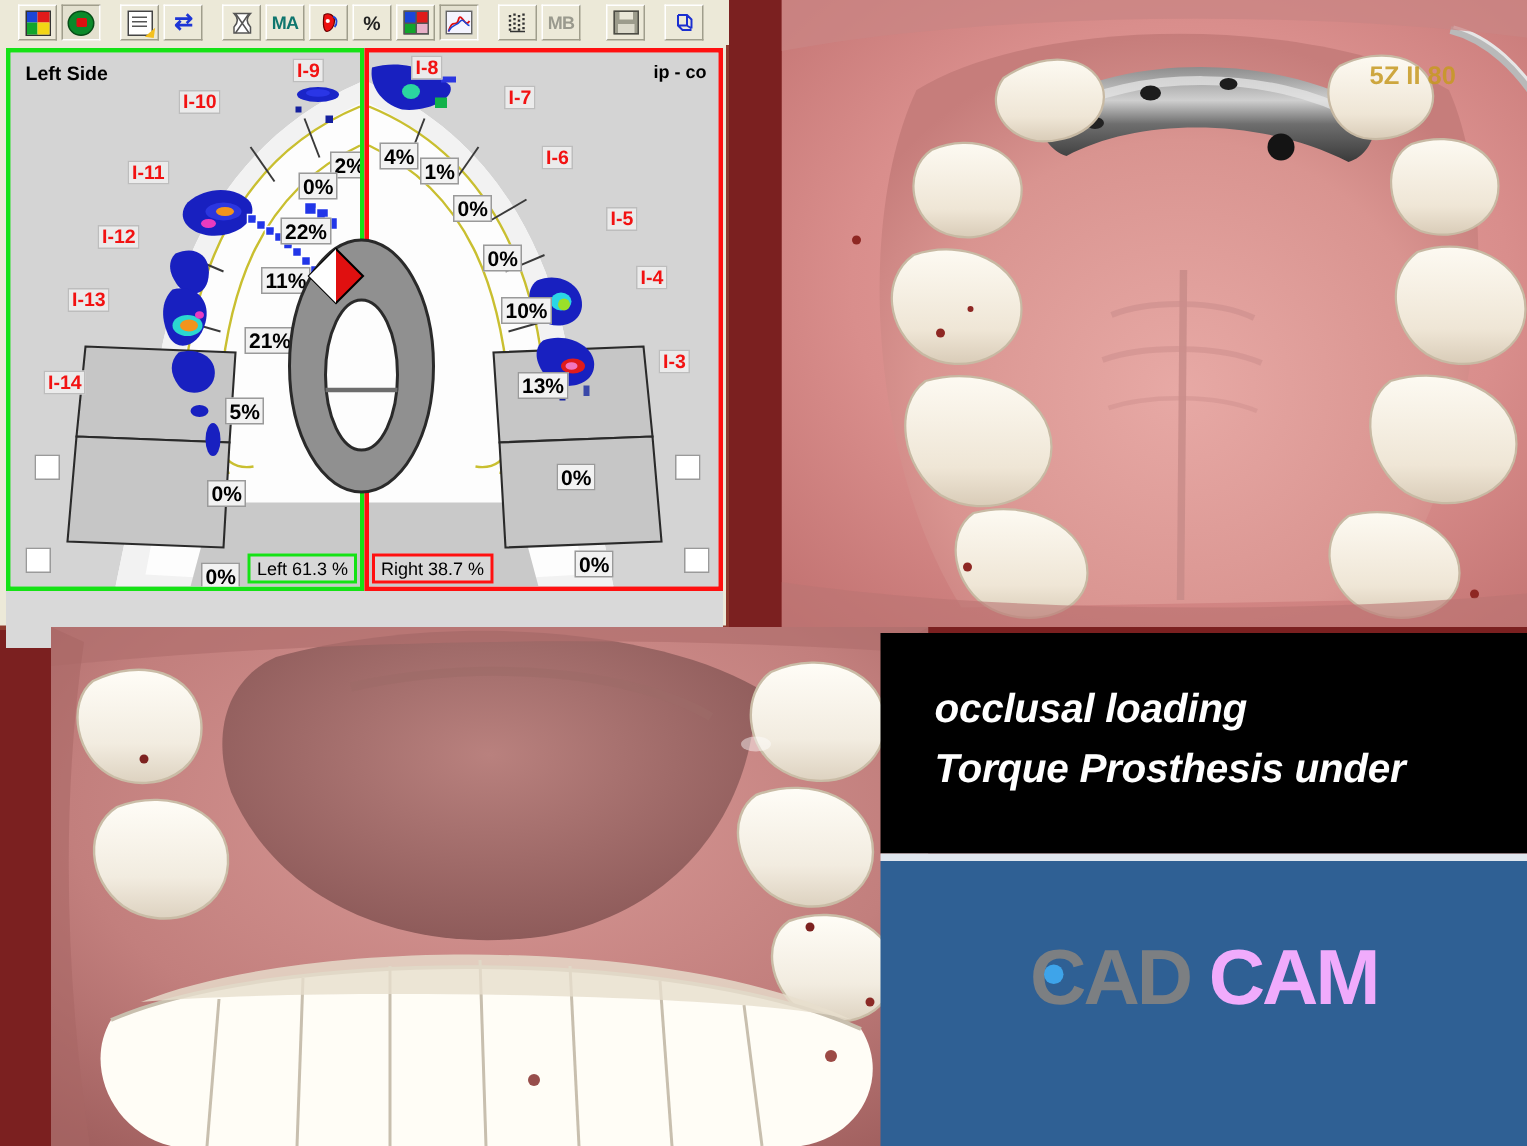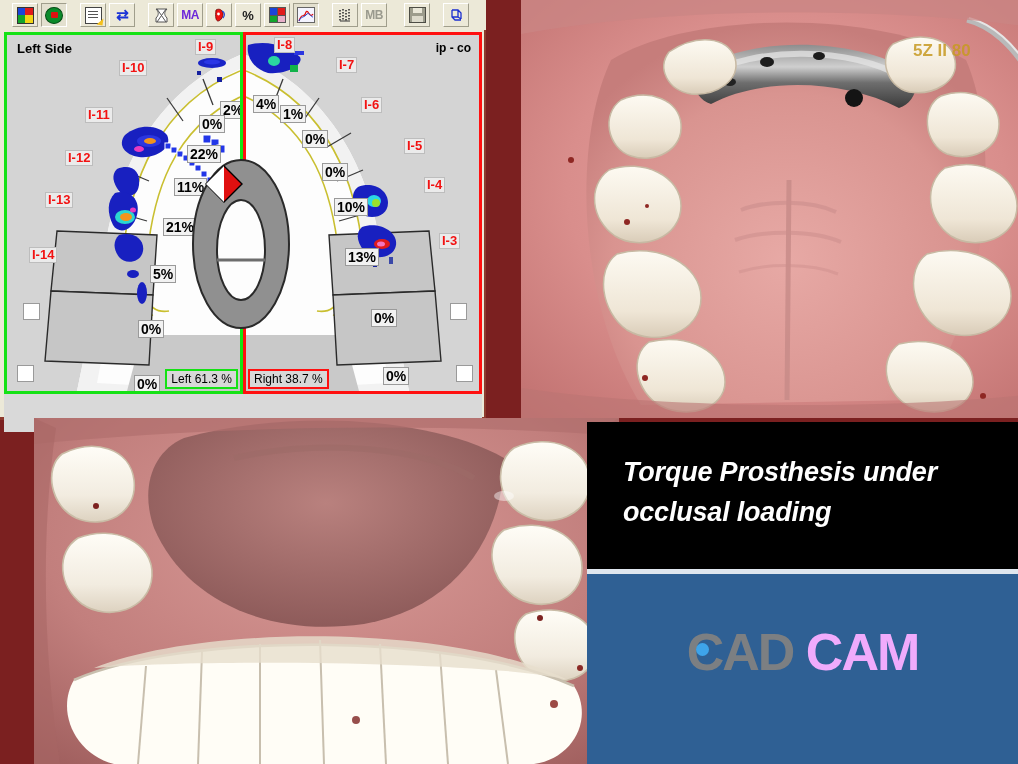--- a/index.html
+++ b/index.html
@@ -21,21 +21,21 @@
 
   
   .ic-quad{width:15px;height:15px;display:grid;grid-template-columns:1fr 1fr;grid-template-rows:1fr 1fr;border:1px solid #333;}
   .ic-quad i{display:block;}
   .ic-circ{width:16px;height:15px;border-radius:50%;background:#0b8a2a;display:flex;align-items:center;justify-content:center;border:1px solid #064d17;}
   .ic-circ i{width:7px;height:6px;background:#d11;border-radius:1px;display:block;}
   .ic-note{width:15px;height:15px;background:#fff;border:1px solid #444;position:relative;}
   .ic-note i{position:absolute;left:2px;right:3px;height:1px;background:#555;}
   .ic-note .p{position:absolute;right:-2px;bottom:-2px;width:0;height:0;border-left:6px solid transparent;border-bottom:7px solid #f4c01e;transform:rotate(8deg);}
   .ic-arrows{color:#1d35d6;font-size:15px;line-height:14px;font-weight:bold;letter-spacing:-1px;}
-  .ic-ma{color:#6d28d9;font-weight:bold;font-size:12px;letter-spacing:-0.5px;font-family:"Liberation Sans",sans-serif;}
+  .ic-ma{color:#0f766e;font-weight:bold;font-size:12px;letter-spacing:-0.5px;font-family:"Liberation Sans",sans-serif;}
   .ic-mb{color:#9a9a8e;font-weight:bold;font-size:12px;letter-spacing:-0.5px;}
   .ic-pct{color:#222;font-weight:bold;font-size:13px;}
   .ic-grid4{width:15px;height:14px;display:grid;grid-template-columns:1fr 1fr;grid-template-rows:1fr 1fr;gap:1px;background:#555;border:1px solid #555;}
   .ic-grid4 i{display:block;}
   .ic-chart{width:16px;height:14px;background:#fff;border:1px solid #666;position:relative;overflow:hidden;}
   .ic-chart svg{position:absolute;left:0;top:0;}
   .ic-save{width:15px;height:14px;background:#9c9c8c;border:1px solid #4d4d45;position:relative;}
   .ic-save i{position:absolute;left:3px;top:0px;width:9px;height:5px;background:#e9e7d8;}
   .ic-save b{position:absolute;left:2px;bottom:0;width:11px;height:6px;background:#dcdacb;}
 
@@ -492,22 +492,22 @@
       <path d="M585 0 L585 346 L562 346 C578 240,582 120,568 10 Z" fill="#a86665" opacity=".45"></path>
 
       <ellipse cx="470" cy="78" rx="10" ry="5" fill="#fff" opacity=".45"></ellipse>
       <ellipse cx="560" cy="430" rx="8" ry="4" fill="#fff" opacity=".3"></ellipse>
       <ellipse cx="552" cy="452" rx="6" ry="10" fill="#fff" opacity=".35"></ellipse>
     </svg>
   </div>
 
   <div class="text-panel">
     <div class="caption">
+      <div>occlusal loading</div>
       <div>Torque Prosthesis under</div>
-      <div>occlusal loading</div>
     </div>
   </div>
   <div class="tp-divider"></div>
 
   <div class="logo-panel">
     <div class="logo-box">
       <div class="logo-main">
         <span class="logo-cad">
           <span>CAD</span>
           <span class="logo-dot"></span>

